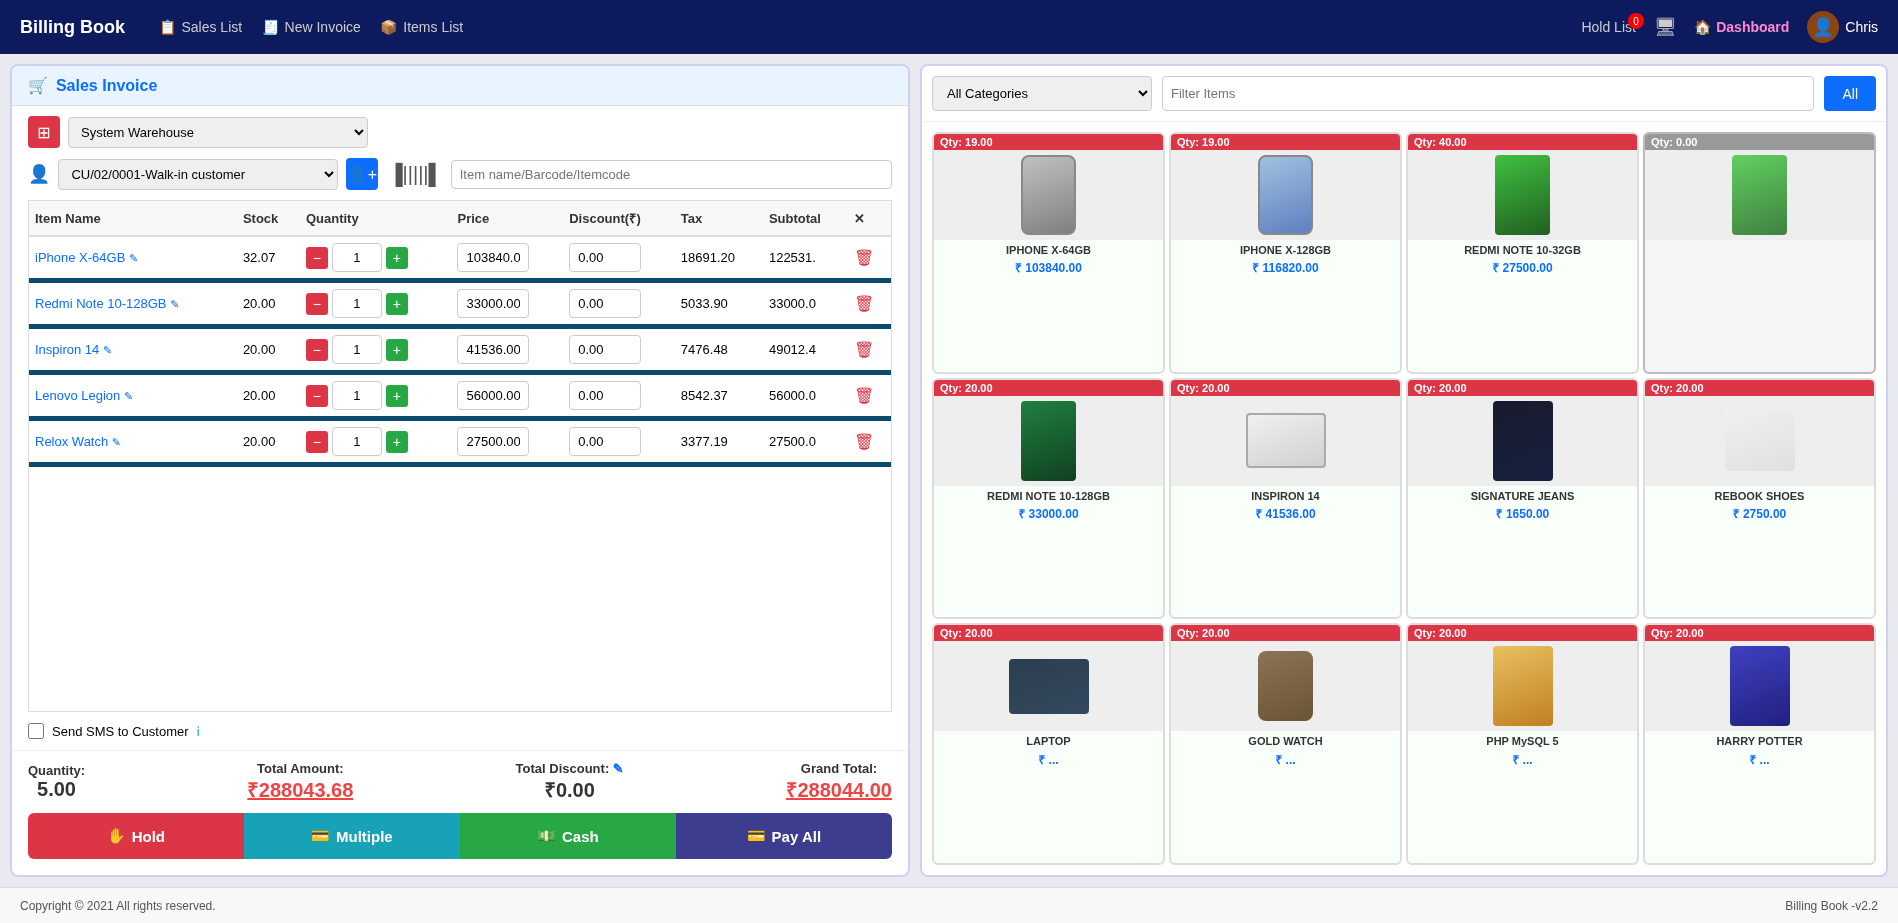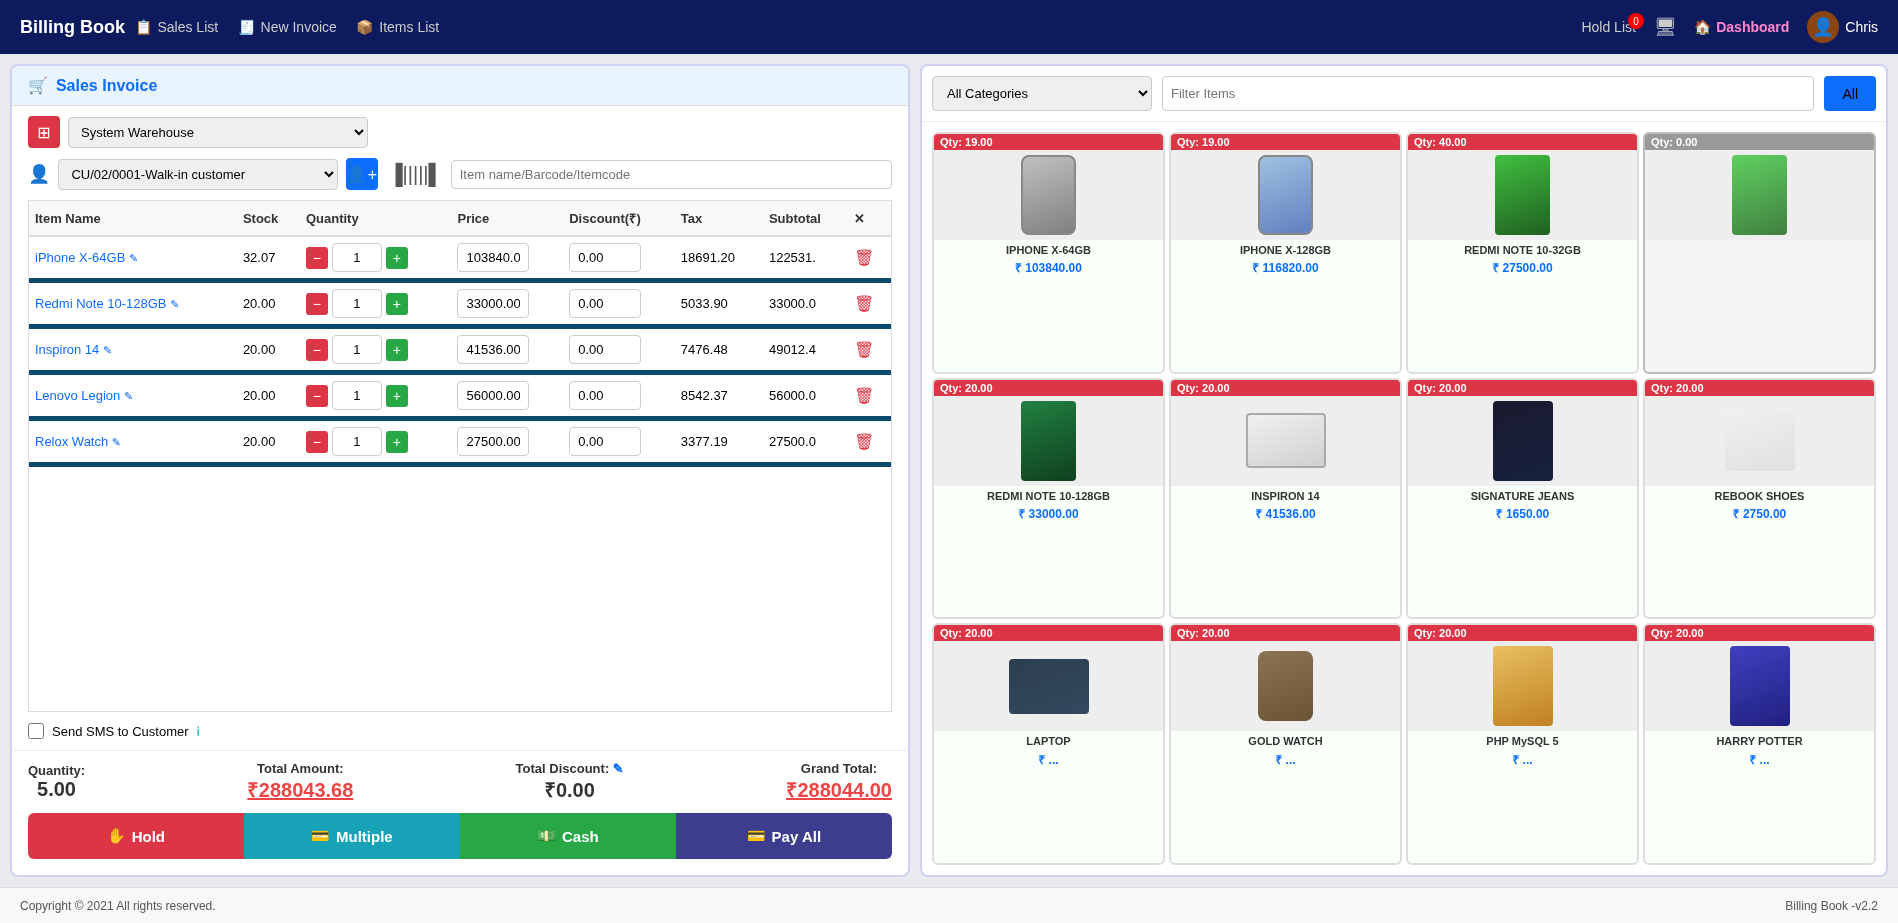--- a/index.html
+++ b/index.html
@@ -6,20 +6,21 @@
     body { font-family: Arial, sans-serif; background: #e8eaf0; font-size: 13px; }
 
     
     .header {
       background: #0d1b5e;
       color: white;
       display: flex;
       align-items: center;
       padding: 0 20px;
       height: 54px;
+      gap: 24px;
     }
     .header-brand {
       font-weight: bold;
       font-size: 18px;
       color: white;
       margin-right: 10px;
     }
     .header-nav {
       display: flex;
       gap: 20px;
@@ -389,21 +390,21 @@
       gap: 10px;
       border-bottom: 1px solid #eee;
     }
 
     .category-select { flex: 0 0 220px; padding: 8px 10px; }
 
     .filter-input { flex: 1; padding: 8px 10px; border: 1px solid #ccc; border-radius: 4px; }
 
     .all-btn {
       background: #0d6efd;
-      color: #000000;
+      color: #fef9c3;
       border: none;
       border-radius: 4px;
       padding: 8px 18px;
       font-size: 14px;
       cursor: pointer;
     }
 
     
     .products-grid {
       display: grid;

